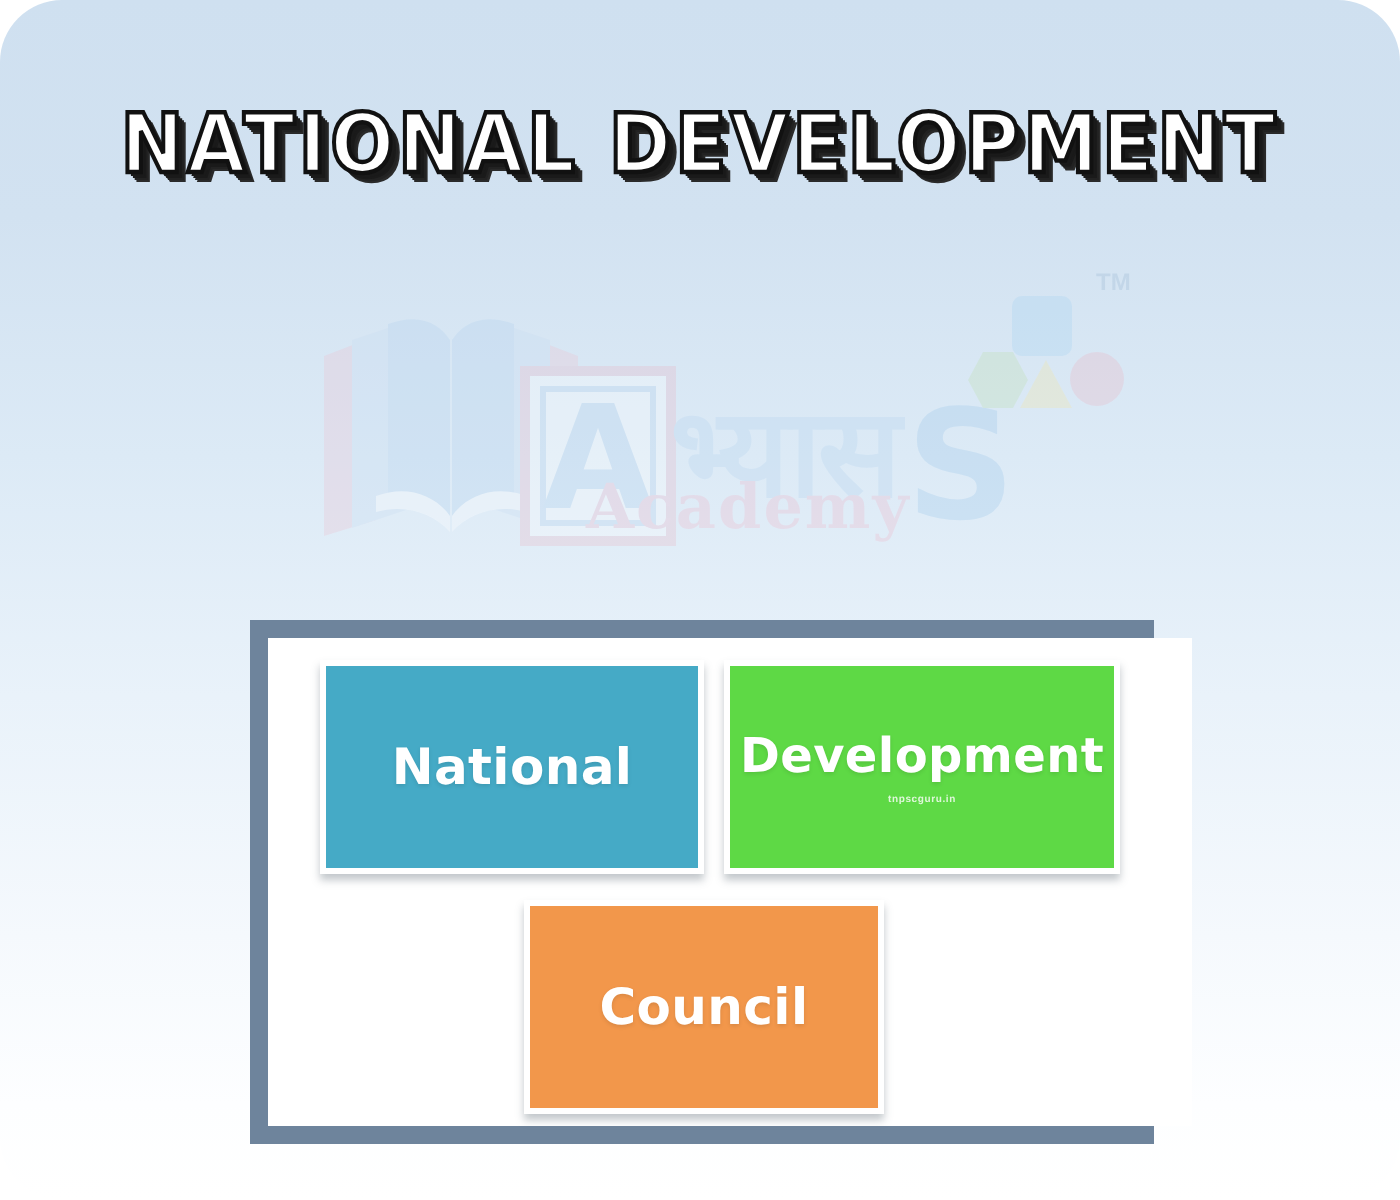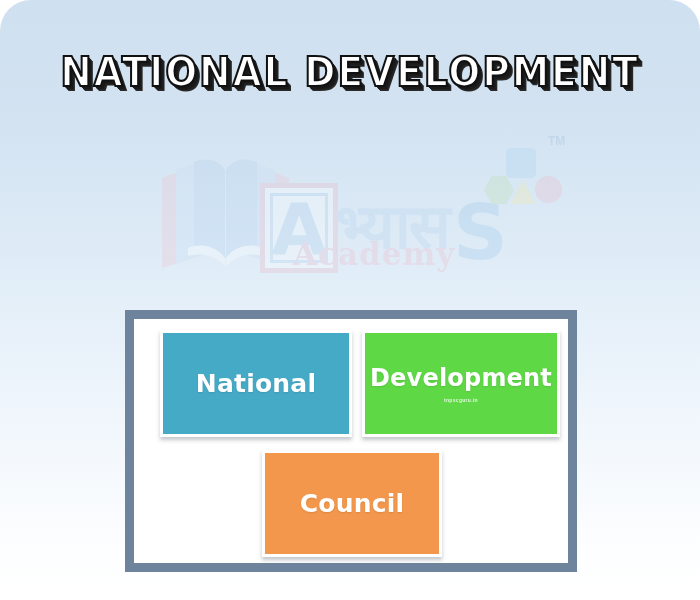--- a/index.html
+++ b/index.html
@@ -196,20 +196,21 @@
     height: 262px;
     background: #ffffff;
     border: 9px solid #6e849c;
     box-sizing: border-box;
   }
   #diagram-inner {
     position: relative;
     width: 100%;
     height: 100%;
     background: #ffffff;
+    padding-left: 28px;
   }
 
   .node-box {
     position: absolute;
     box-sizing: border-box;
     border: 3px solid #ffffff;
     box-shadow: 0 3px 4px rgba(120, 130, 140, 0.45);
     display: flex;
     flex-direction: column;
     align-items: center;

